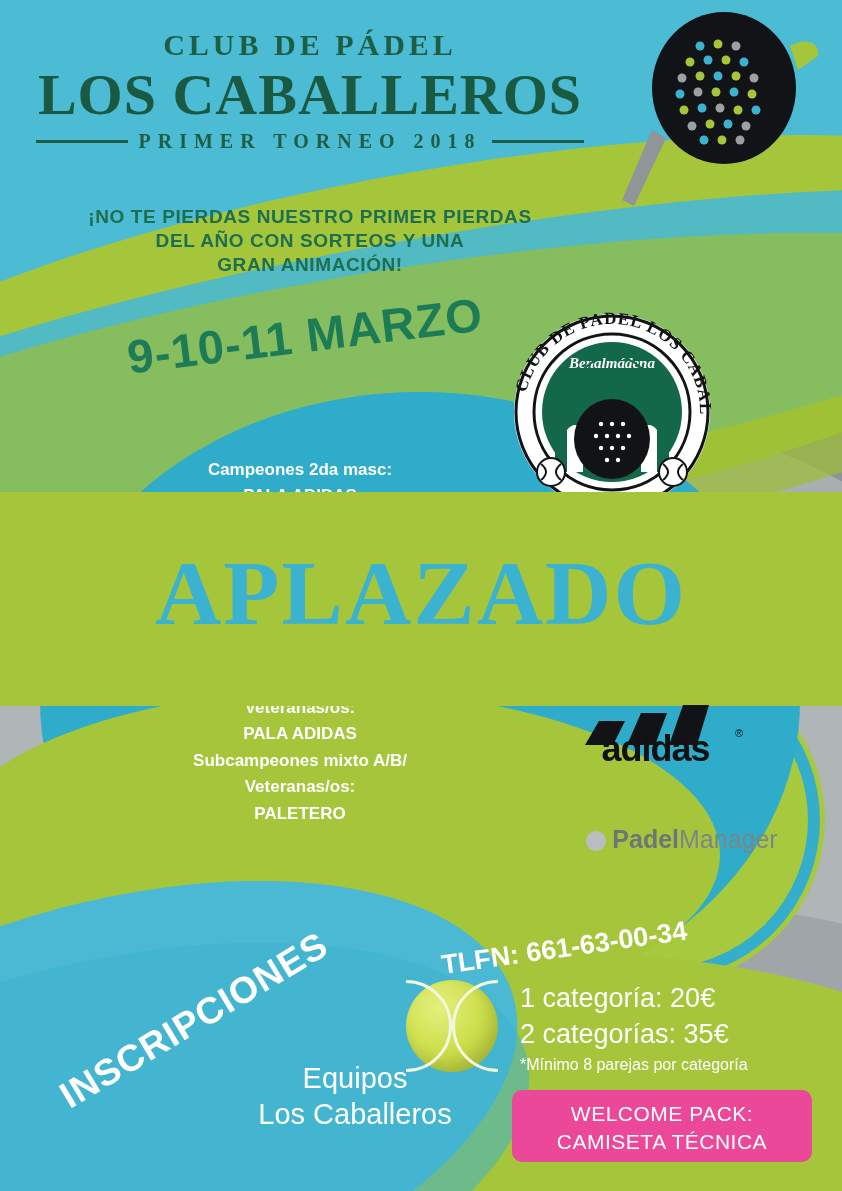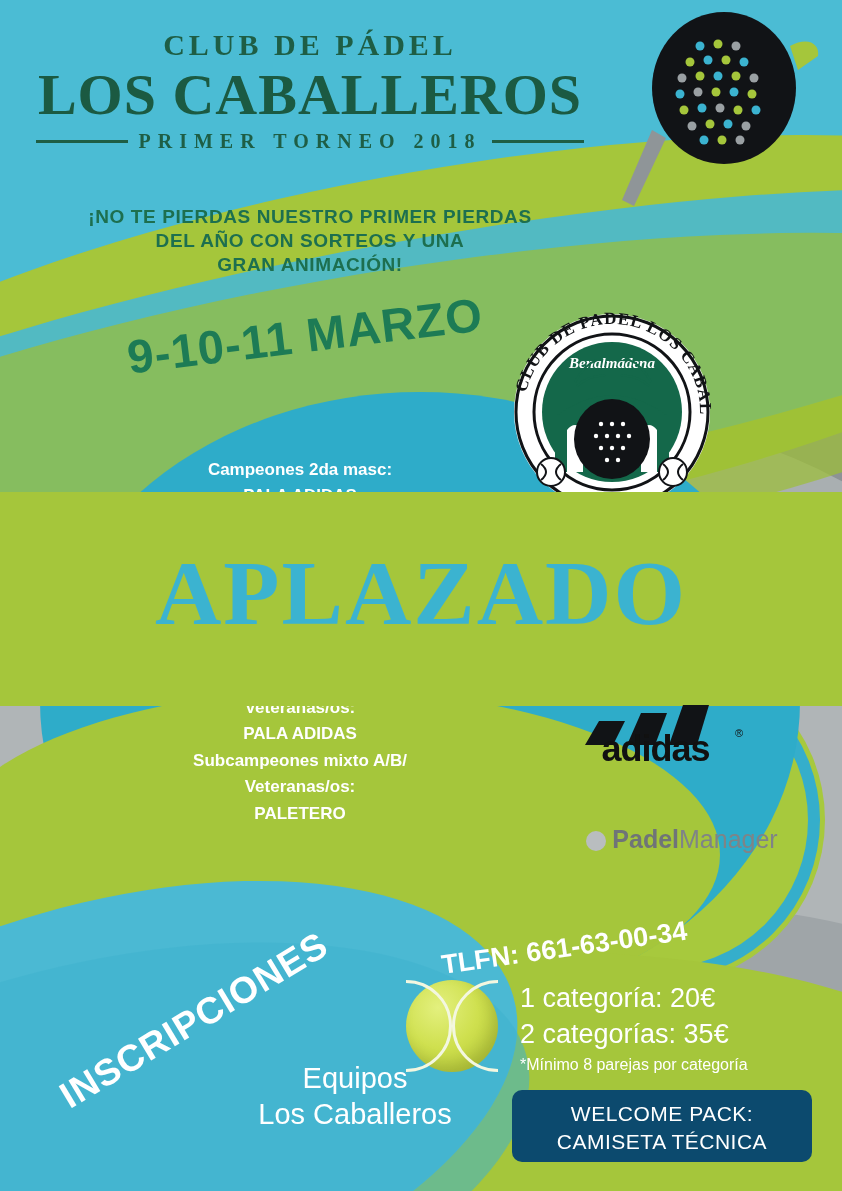--- a/index.html
+++ b/index.html
@@ -170,21 +170,21 @@
   .min-note{
     position:absolute;left:520px;top:1056px;width:300px;text-align:left;
     color:#ffffff;font-size:16px;
   }
   .equipos{
     position:absolute;left:190px;top:1060px;width:330px;text-align:center;
     color:#ffffff;font-size:29px;line-height:1.25;
   }
   .welcome{
     position:absolute;left:512px;top:1090px;width:300px;height:72px;
-    background:#0c4a6e;border-radius:10px;color:#ffffff;text-align:center;
+    background:#ec4899;border-radius:10px;color:#ffffff;text-align:center;
     font-size:21px;line-height:1.35;padding-top:10px;box-sizing:border-box;
     letter-spacing:.5px;
   }
   .ball{
     position:absolute;left:406px;top:980px;width:92px;height:92px;border-radius:50%;
     background:radial-gradient(circle at 35% 30%, #e3f07e 0%, #cfe04f 45%, #aec22f 100%);
     box-shadow:inset -6px -8px 14px rgba(0,0,0,.12);
   }
   .ball:before,.ball:after{
     content:"";position:absolute;width:92px;height:92px;border-radius:50%;

